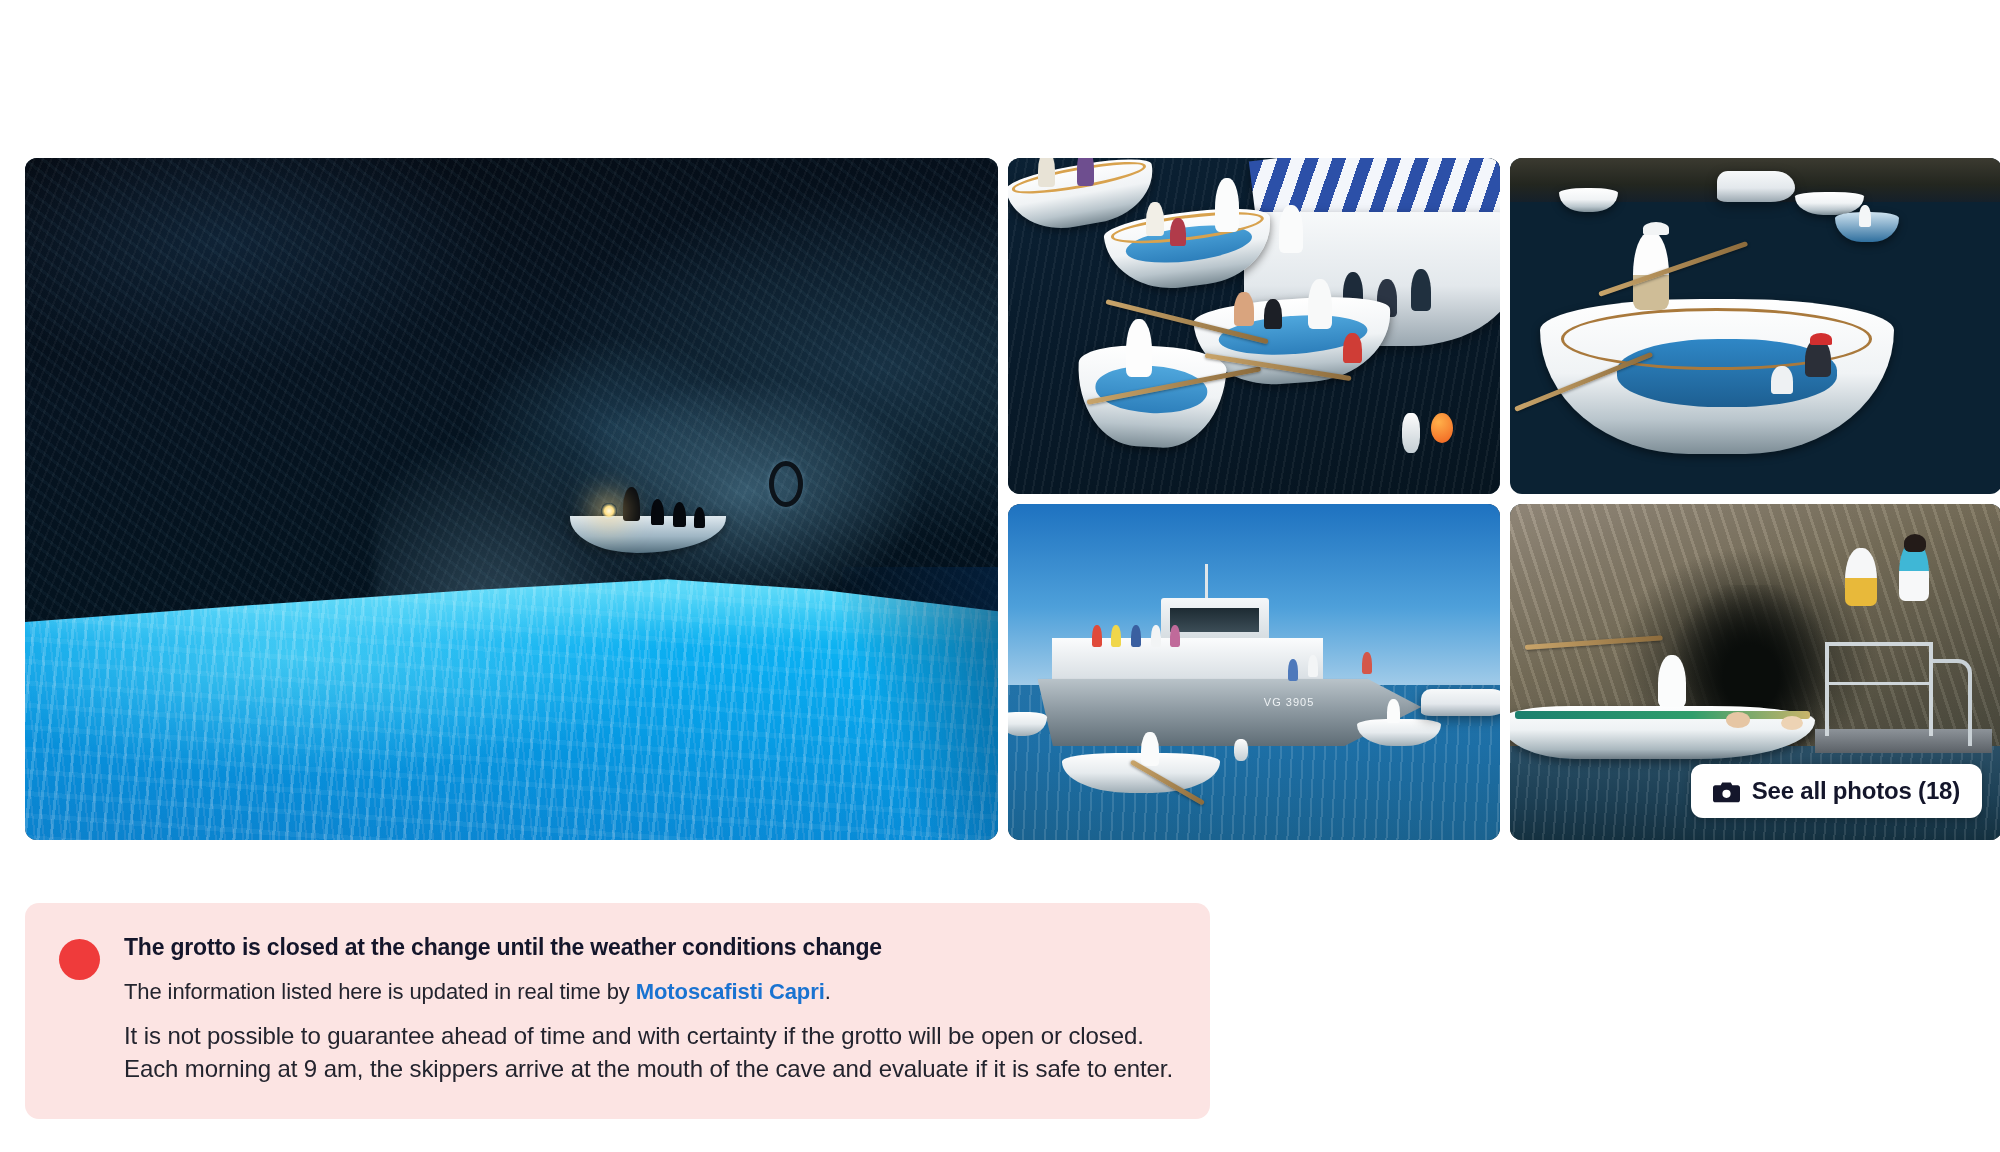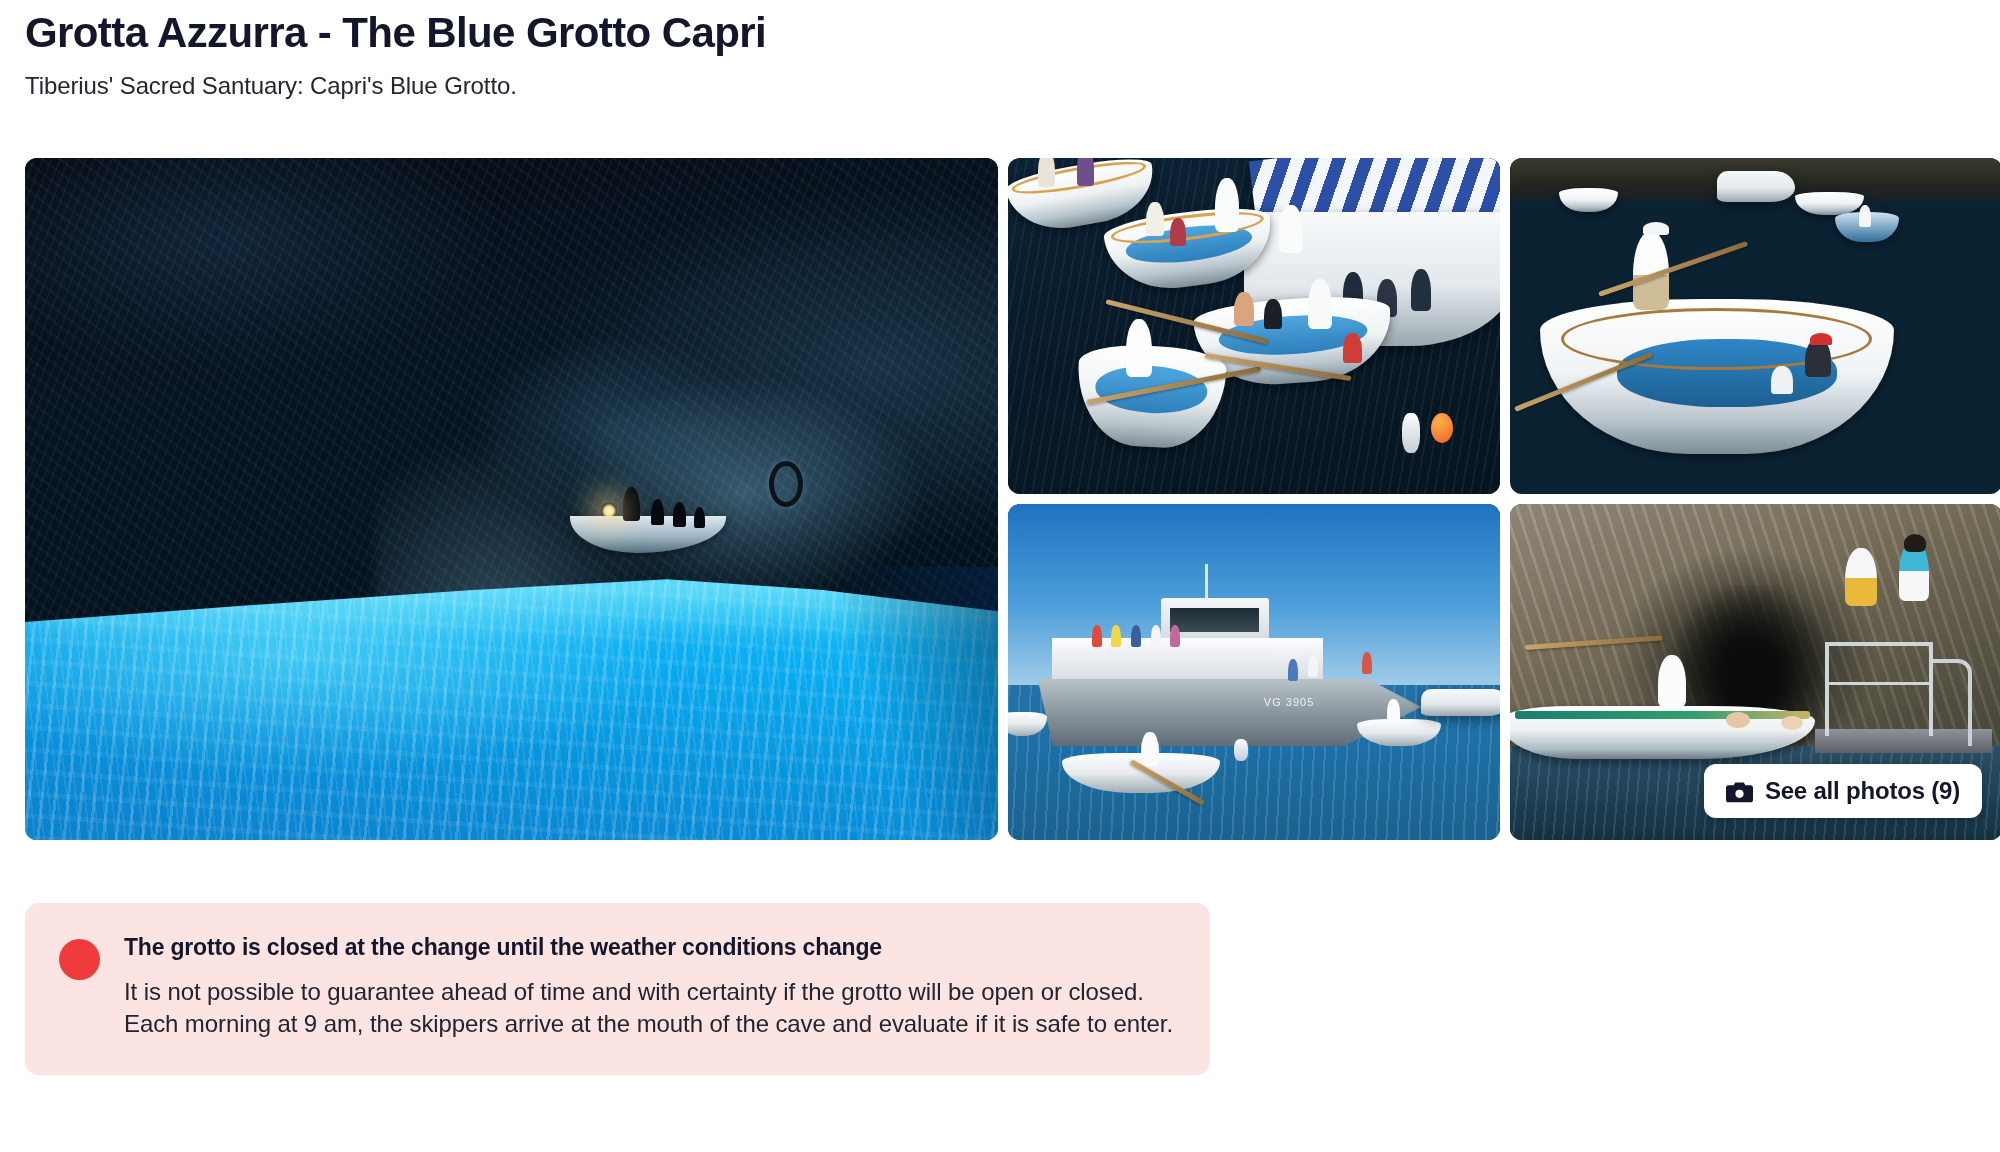--- a/index.html
+++ b/index.html
@@ -331,24 +331,20 @@
     margin-top: 14px;
     font-size: 24px; color: #23242E; line-height: 1.36;
     letter-spacing: -0.1px; max-width: 1065px;
   }
 </style>
 </head>
 <body>
 
 <div class="page">
 
-  <div class="header">
-    <h1 class="page-title">Grotta Azzurra - The Blue Grotto Capri</h1>
-    <div class="page-subtitle">Tiberius' Sacred Santuary: Capri's Blue Grotto.</div>
-  </div>
 
   <div class="gallery">
 
     <div class="tile tile-hero">
       <div class="photo">
         <div class="hero-ceiling"></div>
         <div class="hero-rockedge"></div>
         <div class="hero-ring"></div>
         <div class="hero-water"></div>
         <div class="hero-darkright"></div>
@@ -481,26 +477,27 @@
         <div class="person" style="left:80%; top:9%; width:22px; height:18px; background:#231b18; border-radius:50% 50% 30% 30%;"></div>
       </div>
 
       <button class="see-all">
         <span class="cam-icon">
           <svg viewBox="0 0 27 21" width="27" height="21" aria-hidden="true">
             <path d="M9.2 0.6h8.6l1.5 2.7h5.3c1.4 0 2.4 1 2.4 2.4v12.2c0 1.4-1 2.4-2.4 2.4H2.4C1 20.3 0 19.3 0 17.9V5.7c0-1.4 1-2.4 2.4-2.4h5.3L9.2 0.6z" fill="#14162B"></path>
             <circle cx="13.5" cy="11.8" r="4.1" fill="#ffffff"></circle>
           </svg>
         </span>
-        <span>See all photos (9)</span>
+        <span>See all photos (18)</span>
       </button>
     </div>
   </div>
 
   <div class="alert">
     <div class="alert-dot"></div>
     <div class="alert-body">
       <div class="alert-title">The grotto is closed at the change until the weather conditions change</div>
+      <div class="alert-line"><span>The information listed here is updated in real time by </span><a href="#" class="alert-link">Motoscafisti Capri</a><span>.</span></div>
       <div class="alert-para">It is not possible to guarantee ahead of time and with certainty if the grotto will be open or closed. Each morning at 9 am, the skippers arrive at the mouth of the cave and evaluate if it is safe to enter.</div>
     </div>
   </div>
 
 </div>
 
 </body></html>

